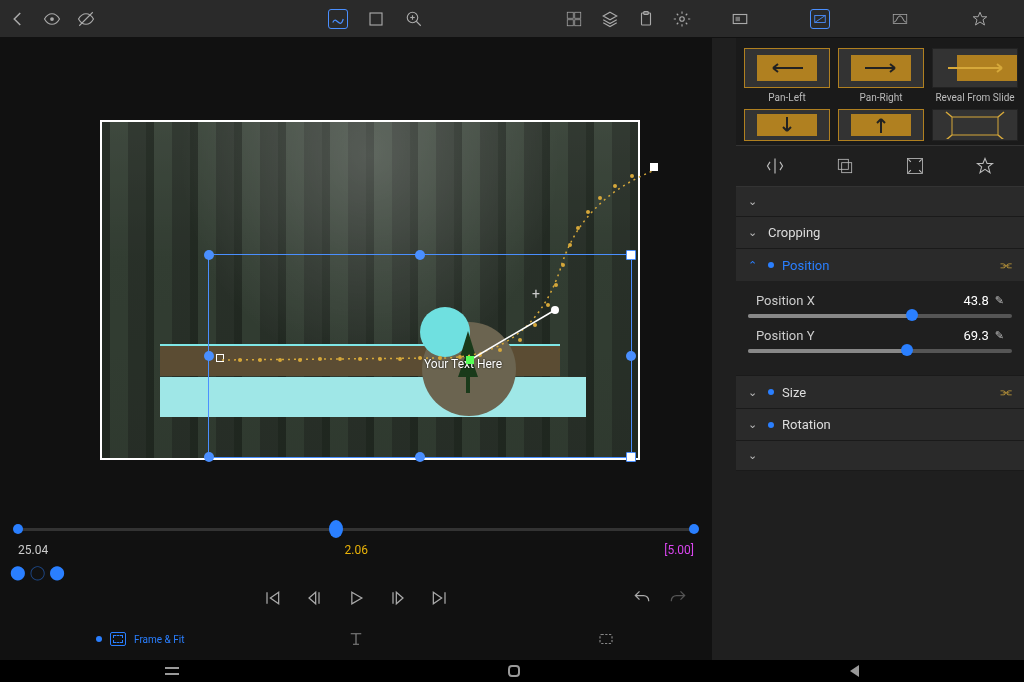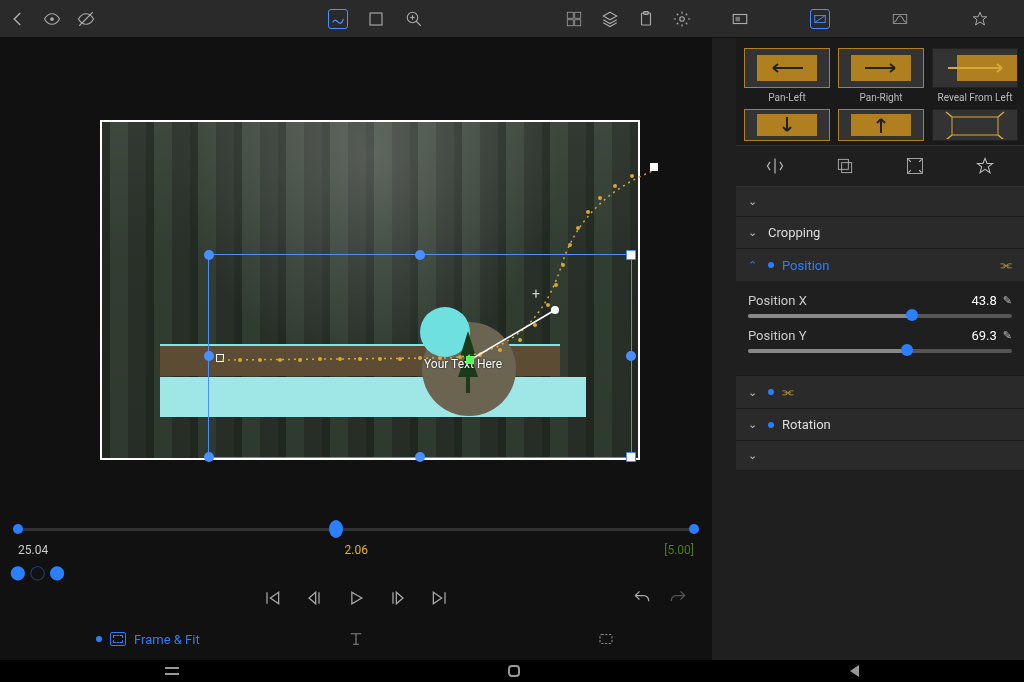--- a/index.html
+++ b/index.html
@@ -100,34 +100,34 @@
 
   
   .scrubber { height: 70px; padding: 10px 18px 2px; position: relative; }
   .scrub-track { height: 3px; background: #333; position: relative; margin-top: 10px; border-radius: 2px; }
   .scrub-left { position: absolute; left: -5px; top: -4px; width: 10px; height: 10px; background: #2a7fff; border-radius: 50%; }
   .scrub-right { position: absolute; right: -5px; top: -4px; width: 10px; height: 10px; background: #2a7fff; border-radius: 50%; }
   .scrub-play { position: absolute; left: 46%; top: -8px; width: 14px; height: 18px; background: #2a7fff; border-radius: 50%; }
   .scrub-labels { display: flex; justify-content: space-between; margin-top: 12px; font-size: 12px; }
   .scrub-labels .l { color: #ccc; }
   .scrub-labels .c { color: #eab308; }
-  .scrub-labels .r { color: #4d7c0f; }
+  .scrub-labels .r { color: #d946ef; }
   .kf-dots { position:absolute; left:10px; bottom:-2px; display:flex; gap:4px; }
   .kf-dots span { color:#2a7fff; font-size:14px; }
 
   
   .transport { height: 40px; display: flex; align-items: center; justify-content: center; gap: 22px; position: relative; }
   .transport .tr-icon { color: #aaa; width: 20px; height: 20px; cursor: pointer; }
   .transport .side { position: absolute; right: 24px; display: flex; gap: 16px; }
   .transport .side .tr-icon:first-child { color: #aaa; }
   .transport .side .tr-icon:last-child { color: #555; }
 
   
   .bottom-strip { height: 42px; display: flex; align-items: center; padding: 0 96px; position: relative; }
-  .frame-fit { color: #2a7fff; display: flex; align-items: center; gap: 8px; font-size: 13px; }
+  .frame-fit { color: #2a7fff; display: flex; align-items: center; gap: 8px; font-size: 10px; }
   .frame-fit .dot { width:6px; height:6px; border-radius:50%; background:#2a7fff; }
   .frame-fit .box { width:16px; height:14px; border:1.5px solid #2a7fff; border-radius:2px; position:relative; }
   .frame-fit .box::after { content:""; position:absolute; inset:2px; border:1px dashed #2a7fff; }
   .strip-center { position: absolute; left: 50%; transform: translateX(-50%); color: #888; }
   .strip-right { position: absolute; right: 96px; color: #888; }
 
   
   .preset-grid { padding: 10px 8px 4px; display: grid; grid-template-columns: repeat(3, 1fr); gap: 6px 8px; background: #1a1a1a; }
   .preset { display: flex; flex-direction: column; align-items: center; gap: 4px; cursor: pointer; }
   .preset-thumb { width: 86px; height: 40px; background: #333; border: 1px solid #b08020; position: relative; display:flex; align-items:center; justify-content:center; }
@@ -142,21 +142,21 @@
   .prop-tab { width: 24px; height: 24px; color: #bbb; cursor: pointer; display:flex; align-items:center; justify-content:center; }
 
   .accordion { background: #2a2a2a; border-bottom: 1px solid #1a1a1a; }
   .acc-head { display: flex; align-items: center; padding: 8px 12px; cursor: pointer; gap: 8px; }
   .acc-head .chev { color: #bbb; font-size: 11px; width: 12px; }
   .acc-head .kf-dot { width: 6px; height: 6px; border-radius: 50%; background: #2a7fff; }
   .acc-head .title { flex: 1; color: #ddd; }
   .acc-head.pos .title { color: #2a7fff; }
   .acc-head .link { color: #c19a3a; }
   .prop-body { padding: 6px 12px 12px; background: #1f1f1f; }
-  .prop-row { display: flex; align-items: center; margin: 6px 0; }
+  .prop-row { display: flex; align-items: center; margin: 6px 8px; }
   .prop-row .lbl { flex: 1; color: #ccc; }
   .prop-row .val { color: #fff; margin-right: 6px; }
   .prop-row .pen { color: #bbb; font-size: 11px; }
   .slider { height: 4px; background: #555; border-radius: 2px; position: relative; margin: 6px 0 10px; }
   .slider .fill { position:absolute; left:0; top:0; bottom:0; background:#888; border-radius:2px; }
   .slider .knob { position: absolute; top: -5px; width: 12px; height: 12px; background: #2a7fff; border-radius: 50%; }
 
   
   .navbar { position: absolute; bottom: 0; left: 0; right: 0; height: 22px; background: #000; display: flex; justify-content: space-around; align-items: center; }
   .navbar .nav-ic { color: #999; font-size: 12px; }
@@ -420,21 +420,21 @@
         <div class="preset-label">Pan-Right</div>
       </div>
       <div class="preset">
         <div class="preset-thumb partial nobord">
             <div class="inner"></div>
             <svg width="70" height="14" style="position:absolute">
               <line x1="8" y1="7" x2="62" y2="7" stroke="#d6a83a" stroke-width="2"></line>
               <path d="M62 7l-5-4M62 7l-5 4" stroke="#d6a83a" stroke-width="2" fill="none"></path>
             </svg>
           </div>
-        <div class="preset-label">Reveal From Left</div>
+        <div class="preset-label">Reveal From Slide</div>
       </div>
 
       <div class="preset preset-row2">
         <div class="preset-thumb" style="height:32px">
             <div class="inner" style="height:22px">
               <svg width="14" height="20">
                 <line x1="7" y1="2" x2="7" y2="16" class="thumb-arrow"></line>
                 <path d="M7 16l-4-4M7 16l4-4" class="thumb-arrow"></path>
               </svg>
             </div>
@@ -521,20 +521,21 @@
         <div class="slider">
             <div class="fill" style="width:60%"></div>
             <div class="knob" style="left:58%"></div>
           </div>
       </div>
     </div>
     <div class="accordion">
       <div class="acc-head">
         <span class="chev">⌄</span>
         <span class="kf-dot"></span>
+        <span class="title">Size</span>
         <span class="link">⫘</span>
       </div>
     </div>
     <div class="accordion">
       <div class="acc-head">
         <span class="chev">⌄</span>
         <span class="kf-dot"></span>
         <span class="title">Rotation</span>
       </div>
     </div>

